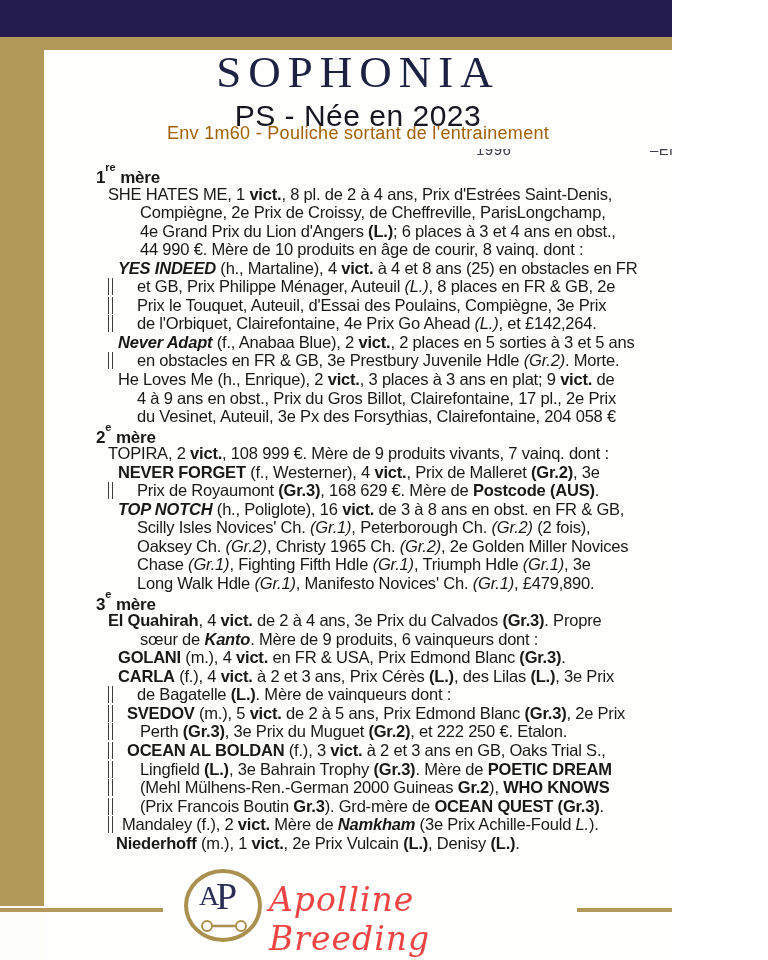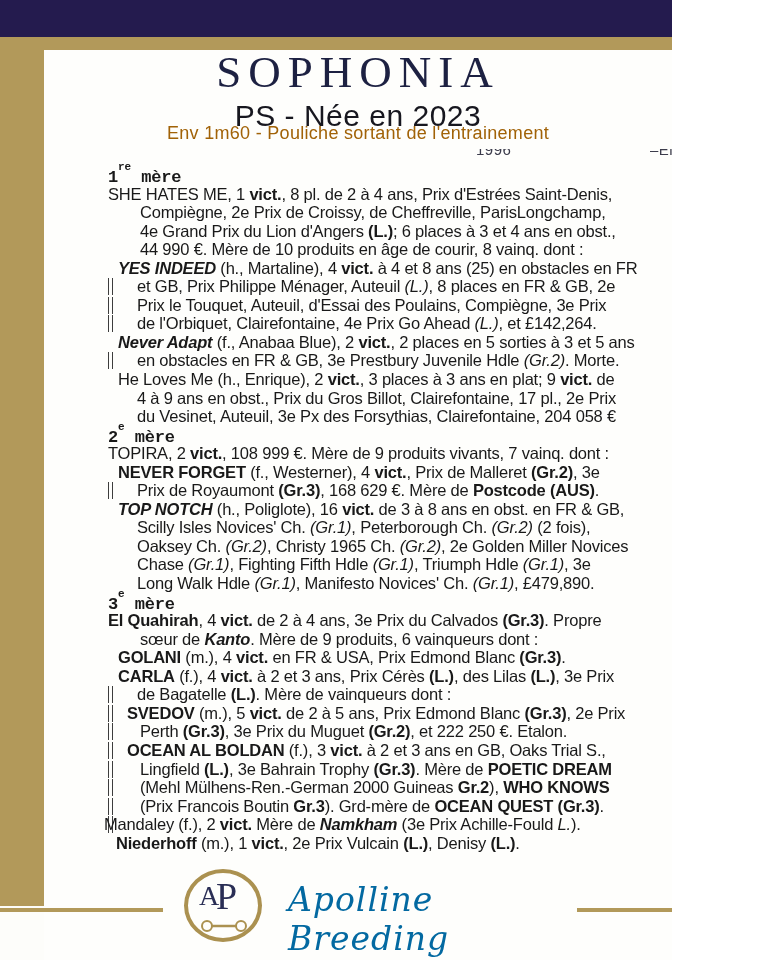--- a/index.html
+++ b/index.html
@@ -24,46 +24,46 @@
   .hidden-row span{position:absolute;top:-8px;font-size:15px;color:#3c3c4c;letter-spacing:0.5px;}
   .hidden-row .frag-year{left:395px;margin-left:37px;}
   .hidden-row .frag-name{left:566px;margin-left:40px;}
 
   
   .pedigree{position:absolute;left:44px;top:166px;width:714px;padding-left:48px;
             color:#191919;}
   .line{position:relative;height:18.55px;font-size:16.5px;letter-spacing:-0.2px;
         white-space:nowrap;}
   .line .txt{position:absolute;top:0;}
-  .line.h .txt{left:16px;font-weight:bold;font-size:17px;font-family:Liberation Mono, monospace;}
+  .line.h .txt{left:4px;font-weight:bold;font-size:17px;}
   .line.h sup{font-size:11px;position:relative;top:-5px;letter-spacing:0;}
   .line.d  .txt{left:16px;}
   .line.dw .txt{left:48px;}
   .line.c  .txt{left:26px;}
   .line.cw .txt{left:45px;}
   .line.g  .txt{left:35px;}
   .line.gw .txt{left:48px;}
-  .line.m  .txt{left:12px;}
+  .line.m  .txt{left:30px;}
   .line.n  .txt{left:24px;}
   .rail{position:absolute;left:16px;top:1px;height:17px;width:3px;
         border-left:1px solid #3d3d3d;border-right:1px solid #3d3d3d;}
 
   
   .rule{position:absolute;top:908px;height:4px;background:#b2995a;}
   .rule-left{left:0;width:163px;}
   .rule-right{left:577px;width:191px;}
   .logo-circle{position:absolute;left:184px;top:869px;width:78px;height:73px;
                border:4px solid #ab9150;border-radius:50%;background:#fefefc;box-sizing:border-box;}
   .mono{position:absolute;font-family:"Liberation Serif",serif;color:#2a2e55;}
   .mono-a{left:199px;top:880px;font-size:28px;}
   .mono-p{left:216px;top:874px;font-size:38px;}
   .bit{position:absolute;left:196px;top:917px;}
-  .brand{position:absolute;left:288px;top:880px;width:300px;
+  .brand{position:absolute;left:269px;top:880px;width:300px;
          font-family:"DejaVu Serif",serif;font-style:italic;font-size:33px;
-         color:#0369a1;letter-spacing:1px;}
+         color:#ef4444;letter-spacing:1px;}
 </style>
 </head>
 <body>
 
 <div class="page">
 
   <div class="band-top"></div>
   <div class="band-gold"></div>
   <div class="col-gold"></div>
   <div class="content-bg"></div>

